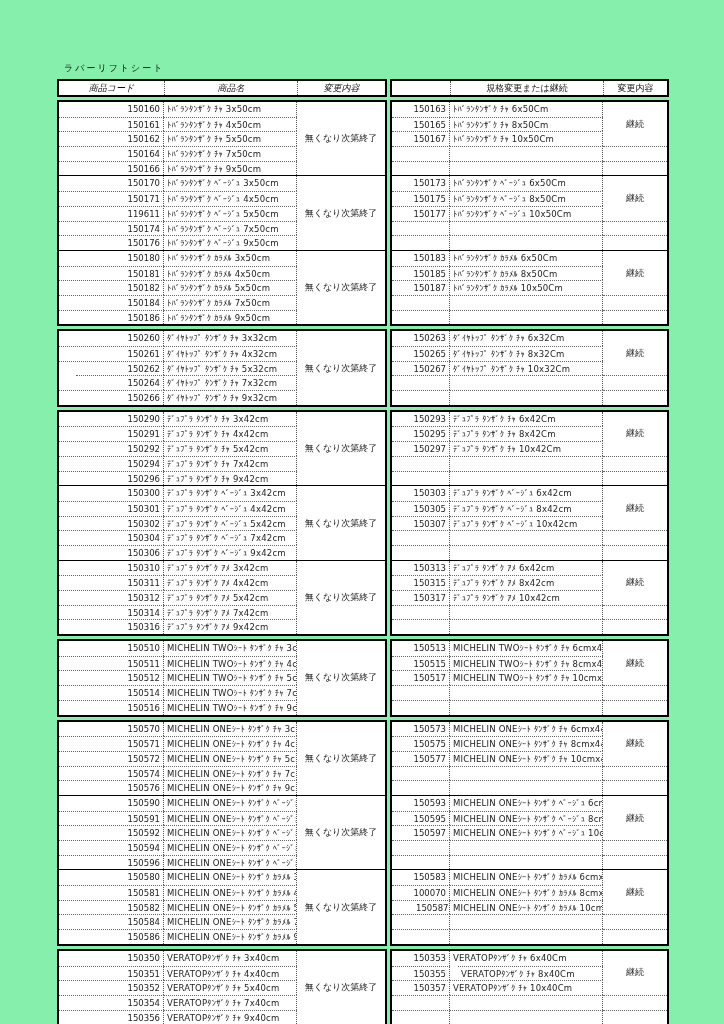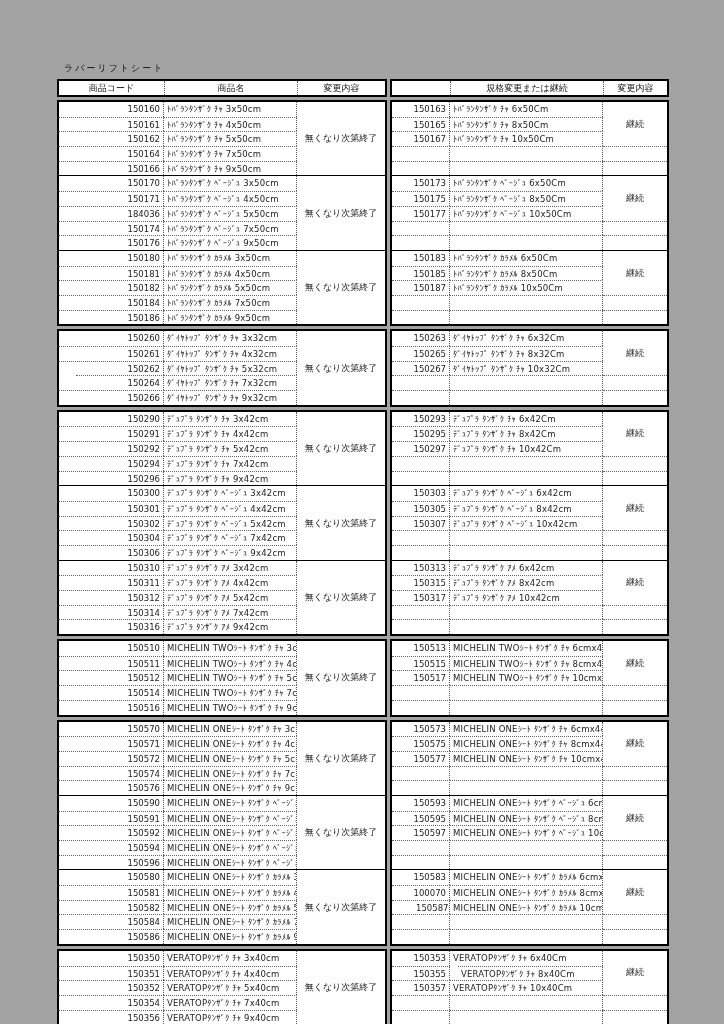--- a/index.html
+++ b/index.html
@@ -1,36 +1,36 @@
 <!DOCTYPE html>
 <html><head>
 <meta charset="utf-8">
 <style>
   * { margin:0; padding:0; box-sizing:border-box; }
   html,body { background:#888; }
   .page {
-    position:relative; width:724px; height:1024px; background:#a3a3a3;
+    position:relative; width:724px; height:1024px; background:#86efac;
     font-family:"DejaVu Sans","Liberation Sans",sans-serif; color:#1a1a1a;
     margin:0 auto; overflow:hidden;
   }
   .doc-title {
     position:absolute; left:64px; top:62px;
     font-size:9px; letter-spacing:2px; color:#111;
   }
   .doc { position:absolute; left:57px; top:79px; width:612px; }
 
   .hdr-row, .family { display:flex; gap:3px; }
   .family { margin-top:3px; }
 
   .box { border:2px solid #000; background:#fff; }
   .box.lft { width:330px; }
   .box.rgt { width:279px; }
 
   .hbox { height:18px; display:grid; }
-  .hbox.lft { grid-template-columns:105px 133px 1fr; }
+  .hbox.lft { grid-template-columns:105px 133px 1fr;font-style:italic; }
   .hbox.rgt { grid-template-columns:58px 153px 1fr; }
   .hcell {
     display:flex; align-items:center; justify-content:center;
     font-size:9px; color:#111; white-space:nowrap; overflow:hidden;
   }
   .hcell + .hcell { border-left:1px dotted #555; }
 
   .sec { display:grid; }
   .sec.lft-grid { grid-template-columns:105px 133px 1fr; grid-auto-rows:14.7px; }
   .sec.rgt-grid { grid-template-columns:58px 153px 1fr;  grid-auto-rows:14.7px; }
@@ -78,21 +78,21 @@
               <div class="c name dt" style="grid-area: 4 / 2;">ﾄﾊﾞﾗﾝﾀﾝｻﾞｸ ﾁｬ 7x50cm</div>
               <div class="c code dt" style="grid-area: 5 / 1;">150166</div>
               <div class="c name dt" style="grid-area: 5 / 2;">ﾄﾊﾞﾗﾝﾀﾝｻﾞｸ ﾁｬ 9x50cm</div>
               <div class="c chg" style="grid-area: 1 / 3 / 6;">無くなり次第終了</div>
             </div>
             <div class="sec lft-grid">
               <div class="c code" style="grid-area: 1 / 1;">150170</div>
               <div class="c name" style="grid-area: 1 / 2;">ﾄﾊﾞﾗﾝﾀﾝｻﾞｸ ﾍﾞｰｼﾞｭ 3x50cm</div>
               <div class="c code dt" style="grid-area: 2 / 1;">150171</div>
               <div class="c name dt" style="grid-area: 2 / 2;">ﾄﾊﾞﾗﾝﾀﾝｻﾞｸ ﾍﾞｰｼﾞｭ 4x50cm</div>
-              <div class="c code dt" style="grid-area: 3 / 1;">184036</div>
+              <div class="c code dt" style="grid-area: 3 / 1;">119611</div>
               <div class="c name dt" style="grid-area: 3 / 2;">ﾄﾊﾞﾗﾝﾀﾝｻﾞｸ ﾍﾞｰｼﾞｭ 5x50cm</div>
               <div class="c code dt" style="grid-area: 4 / 1;">150174</div>
               <div class="c name dt" style="grid-area: 4 / 2;">ﾄﾊﾞﾗﾝﾀﾝｻﾞｸ ﾍﾞｰｼﾞｭ 7x50cm</div>
               <div class="c code dt" style="grid-area: 5 / 1;">150176</div>
               <div class="c name dt" style="grid-area: 5 / 2;">ﾄﾊﾞﾗﾝﾀﾝｻﾞｸ ﾍﾞｰｼﾞｭ 9x50cm</div>
               <div class="c chg" style="grid-area: 1 / 3 / 6;">無くなり次第終了</div>
             </div>
             <div class="sec lft-grid">
               <div class="c code" style="grid-area: 1 / 1;">150180</div>
               <div class="c name" style="grid-area: 1 / 2;">ﾄﾊﾞﾗﾝﾀﾝｻﾞｸ ｶﾗﾒﾙ 3x50cm</div>

